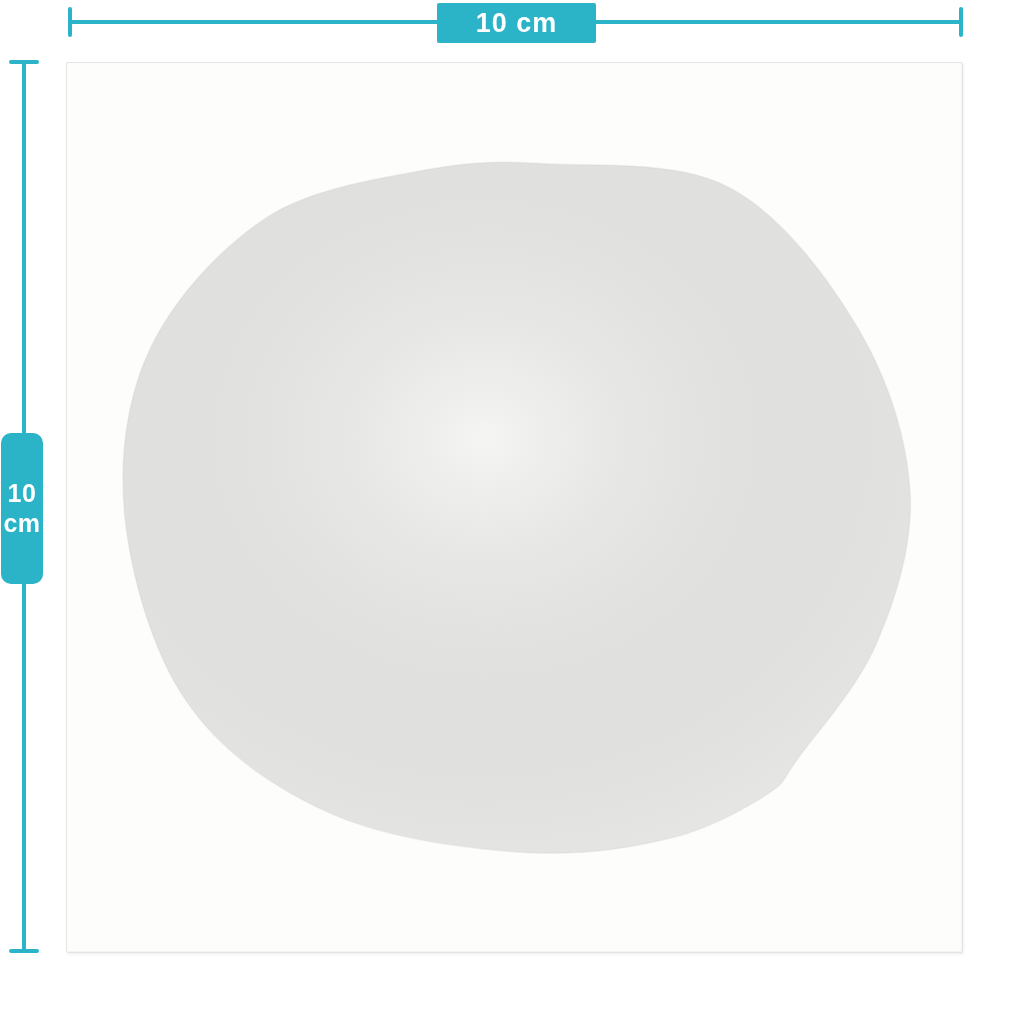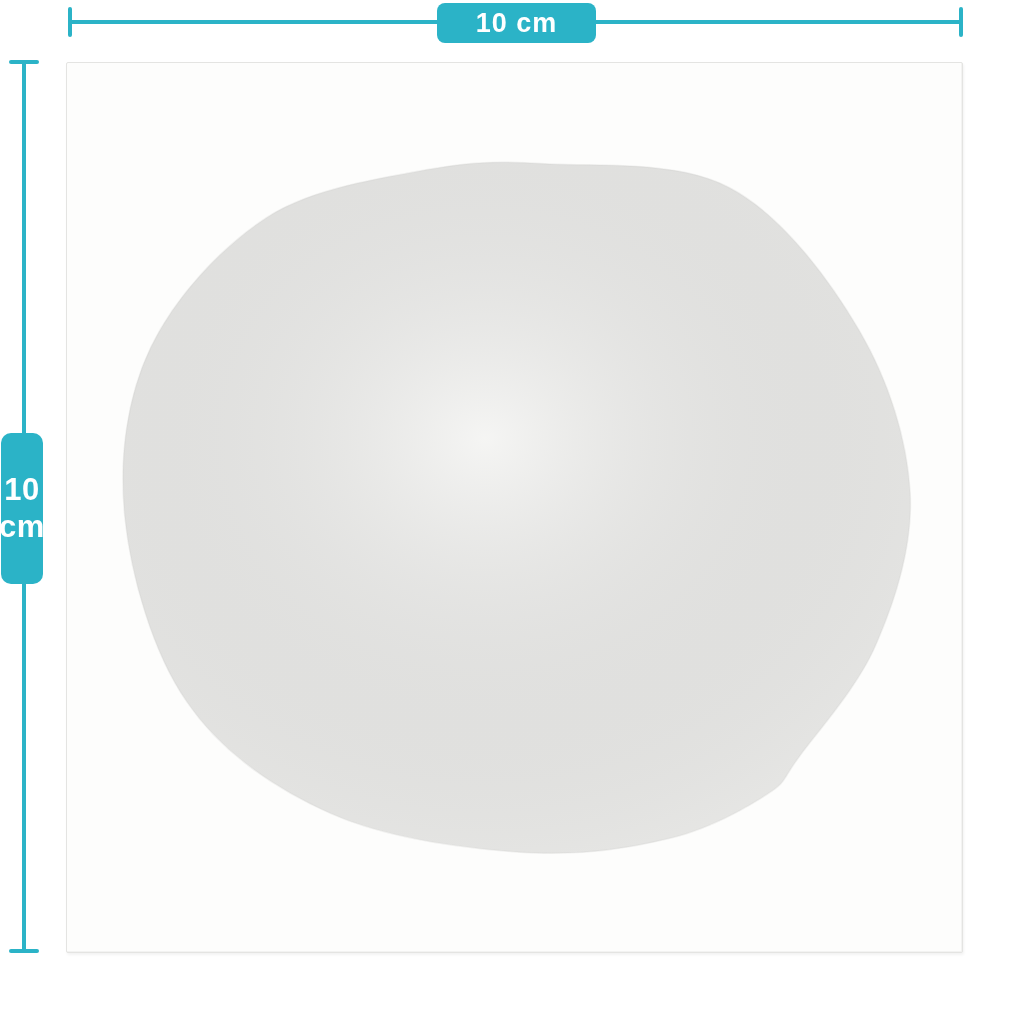--- a/index.html
+++ b/index.html
@@ -70,32 +70,32 @@
     align-items: center;
     justify-content: center;
     font-weight: 700;
     letter-spacing: 1px;
   }
   .badge-h {
     left: 437px;
     top: 3px;
     width: 159px;
     height: 40px;
-    border-radius: 8px;
+    border-radius: 2px;
     font-size: 27px;
   }
   .badge-v {
     left: 1px;
     top: 433px;
     width: 42px;
     height: 151px;
     border-radius: 10px;
     flex-direction: column;
     gap: 3px;
-    font-size: 31px;
+    font-size: 25px;
     line-height: 1.1;
     letter-spacing: 0.5px;
   }
 </style>
 </head>
 <body>
 
 <div class="stage">
 
   <div class="sheet">

